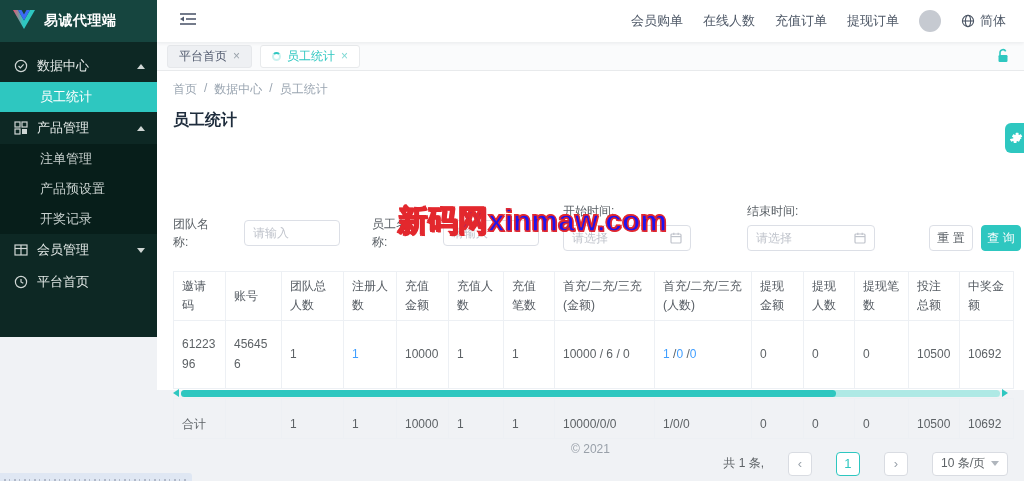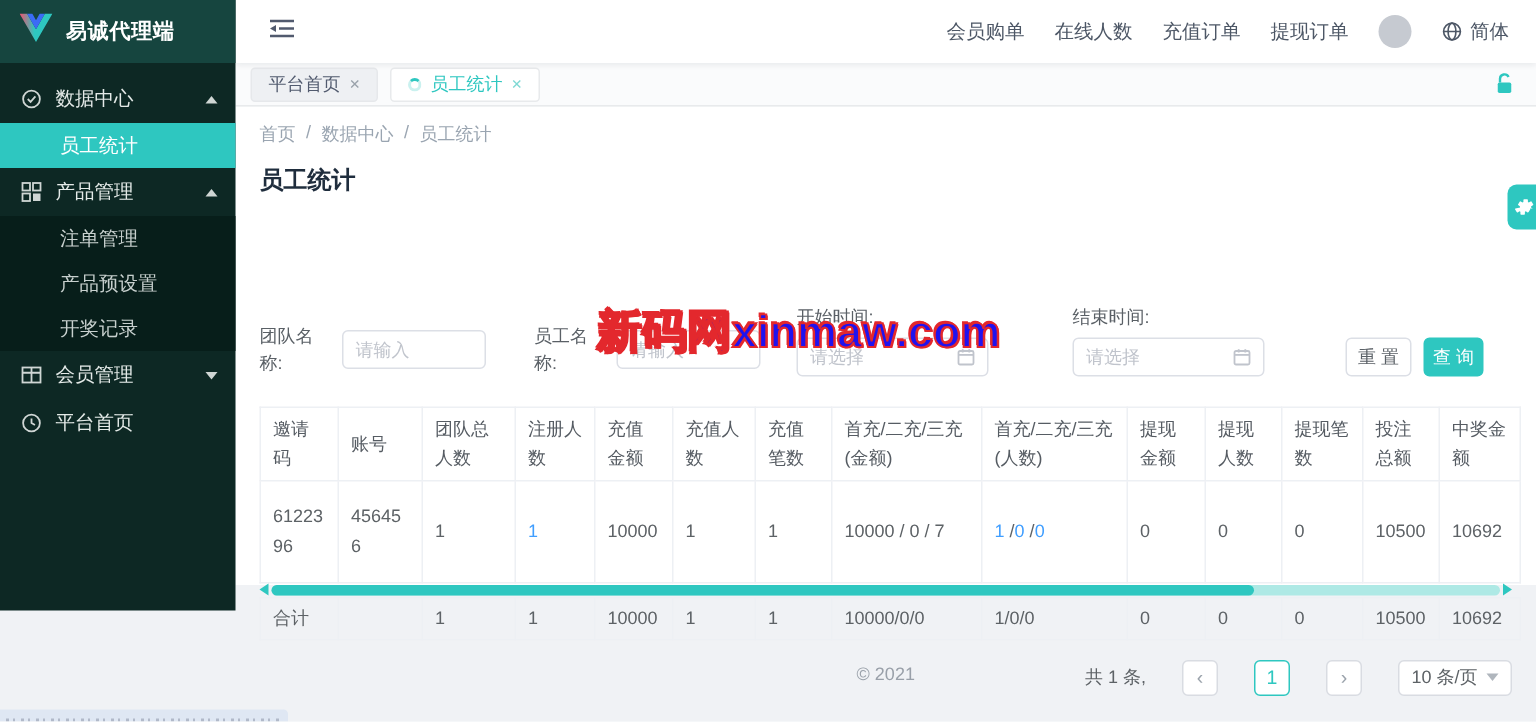--- a/index.html
+++ b/index.html
@@ -2,21 +2,21 @@
 <html><head>
 <meta charset="utf-8">
 <style>
   * { box-sizing: border-box; margin: 0; padding: 0; }
   html,body { width:1024px; height:481px; }
   body {
     font-family: "Liberation Sans", "DejaVu Sans", sans-serif;
     background:#f0f2f5; position:relative; overflow:hidden; color:#515a6e;
   }
   
-  .sidebar { position:absolute; left:0; top:0; width:157px; height:407px; background:#0d2824; z-index:6; }
+  .sidebar { position:absolute; left:0; top:0; width:157px; height:337px; background:#0d2824; z-index:6; }
   .logo { height:42px; background:#16453f; display:flex; align-items:center; padding-left:13px; gap:9px; }
   .logo-title { color:#ffffff; font-size:14px; font-weight:bold; letter-spacing:.5px; }
   .menu { padding-top:8px; font-size:13px; }
   .menu-item { height:32px; display:flex; align-items:center; padding:0 12px 0 14px; gap:9px; color:#e4eae8; cursor:pointer; }
   .menu-item svg { flex:0 0 auto; }
   .chev { margin-left:auto; width:0; height:0; border-left:4px solid transparent; border-right:4px solid transparent; }
   .chev.up   { border-bottom:5px solid #cfd6d4; }
   .chev.down { border-top:5px solid #cfd6d4; }
   .submenu { background:#071e1a; }
   .submenu-item { height:30px; display:flex; align-items:center; padding-left:40px; color:#c7d0ce; font-size:13px; cursor:pointer; }
@@ -36,21 +36,21 @@
   .tab.active .close { color:#7fd9d4; }
   .spinner { width:9px; height:9px; border:2px solid rgba(46,199,192,.25); border-top-color:#2ec7c0; border-radius:50%; }
   .lockbtn { position:absolute; right:14px; top:6px; cursor:pointer; }
   
   .content { background:#ffffff; height:319px; padding:10px 16px 0; position:relative; }
   .breadcrumb { font-size:12px; color:#9aa5b1; display:flex; gap:7px; }
   .breadcrumb .crumb { cursor:pointer; }
   .page-title { margin-top:12px; font-size:16px; font-weight:bold; color:#1f2d3d; }
   
   .filter-row { display:flex; align-items:flex-end; margin-top:42px; }
-  .fgroup { display:flex; align-items:center; gap:7px; }
+  .fgroup { display:flex; align-items:center; gap:23px; }
   .flabel { width:48px; font-size:12px; color:#5a6066; line-height:1.5; }
   .tinput { width:96px; height:26px; border:1px solid #dcdfe6; border-radius:4px; padding:0 8px; font-size:12px; color:#606266; outline:none; background:#fff; }
   input::placeholder { color:#c0c4cc; }
   .dgroup { display:flex; flex-direction:column;margin-top:30px; }
   .dlabel { font-size:12px; color:#5a6066; margin-bottom:5px; }
   .dinput { width:128px; height:26px; border:1px solid #dcdfe6; border-radius:4px; display:flex; align-items:center; padding:0 8px; background:#fff; cursor:pointer; }
   .dinput input { border:none; outline:none; width:80px; font-size:12px; background:transparent; }
   .dinput svg { margin-left:auto; }
   .btn { height:26px; border-radius:4px; font-size:12px; display:flex; align-items:center; justify-content:center; cursor:pointer; }
   .btn.reset { width:44px; background:#fff; border:1px solid #dcdfe6; color:#5a6066; }
@@ -65,21 +65,21 @@
   .data-table td { padding-top:14px; padding-bottom:14px; }
   a.cell-link { color:#409eff; text-decoration:none; cursor:pointer; }
   .sep { color:#5d6266; }
   
   .hscroll { display:flex; align-items:center; height:9px; margin:0; }
   .hs-arrow { width:0; height:0; border-top:4px solid transparent; border-bottom:4px solid transparent; flex:0 0 auto; cursor:pointer; }
   .hs-arrow.left  { border-right:6px solid #2ec7c0; margin-right:2px; }
   .hs-arrow.right { border-left:6px solid #2ec7c0; margin-left:2px; }
   .hs-track { flex:1; height:7px; background:#aee9e5; border-radius:4px; position:relative; }
   .hs-thumb { position:absolute; left:0; top:0; height:7px; width:80%; background:#2ec7c0; border-radius:4px; cursor:grab; }
-  .total-table td { padding-top:4px; padding-bottom:4px; }
+  .total-table td { padding-top:16px; padding-bottom:4px; }
   
   .pager { display:flex; justify-content:flex-end; align-items:center; gap:24px; margin-top:13px; font-size:12px; color:#5d6266; }
   .pg-btn { width:24px; height:24px; border:1px solid #d9dce2; border-radius:4px; background:#fff; display:flex; align-items:center; justify-content:center; color:#9aa2ab; font-size:13px; cursor:pointer; }
   .pg-btn.current { border-color:#2ec7c0; color:#2ec7c0; }
   .pg-size { height:24px; border:1px solid #d9dce2; border-radius:4px; background:#fff; display:flex; align-items:center; gap:6px; padding:0 8px; cursor:pointer; color:#5d6266; }
   .caret { width:0; height:0; border-left:4px solid transparent; border-right:4px solid transparent; border-top:5px solid #b0b6bd; }
   
   .footer-area { flex:1; background:#f0f2f5; display:flex; justify-content:center; align-items:flex-start; padding-top:52px; font-size:12px; color:#99a0a9; }
   
   .gear-float { position:absolute; right:0; top:123px; width:19px; height:30px; background:#2ec7c0; border-radius:6px 0 0 6px; display:flex; align-items:center; justify-content:flex-start; padding-left:3px; color:#fff; z-index:30; cursor:pointer; overflow:hidden; }
@@ -296,21 +296,21 @@
       </thead>
       <tbody>
         <tr>
           <td>6122396</td>
           <td>456456</td>
           <td>1</td>
           <td><a class="cell-link">1</a></td>
           <td>10000</td>
           <td>1</td>
           <td>1</td>
-          <td>10000 / 0 / 7</td>
+          <td>10000 / 6 / 0</td>
           <td>
             <a class="cell-link">1</a>
             <span class="sep">/</span><a class="cell-link">0</a>
             <span class="sep">/</span><a class="cell-link">0</a>
           </td>
           <td>0</td>
           <td>0</td>
           <td>0</td>
           <td>10500</td>
           <td>10692</td>

